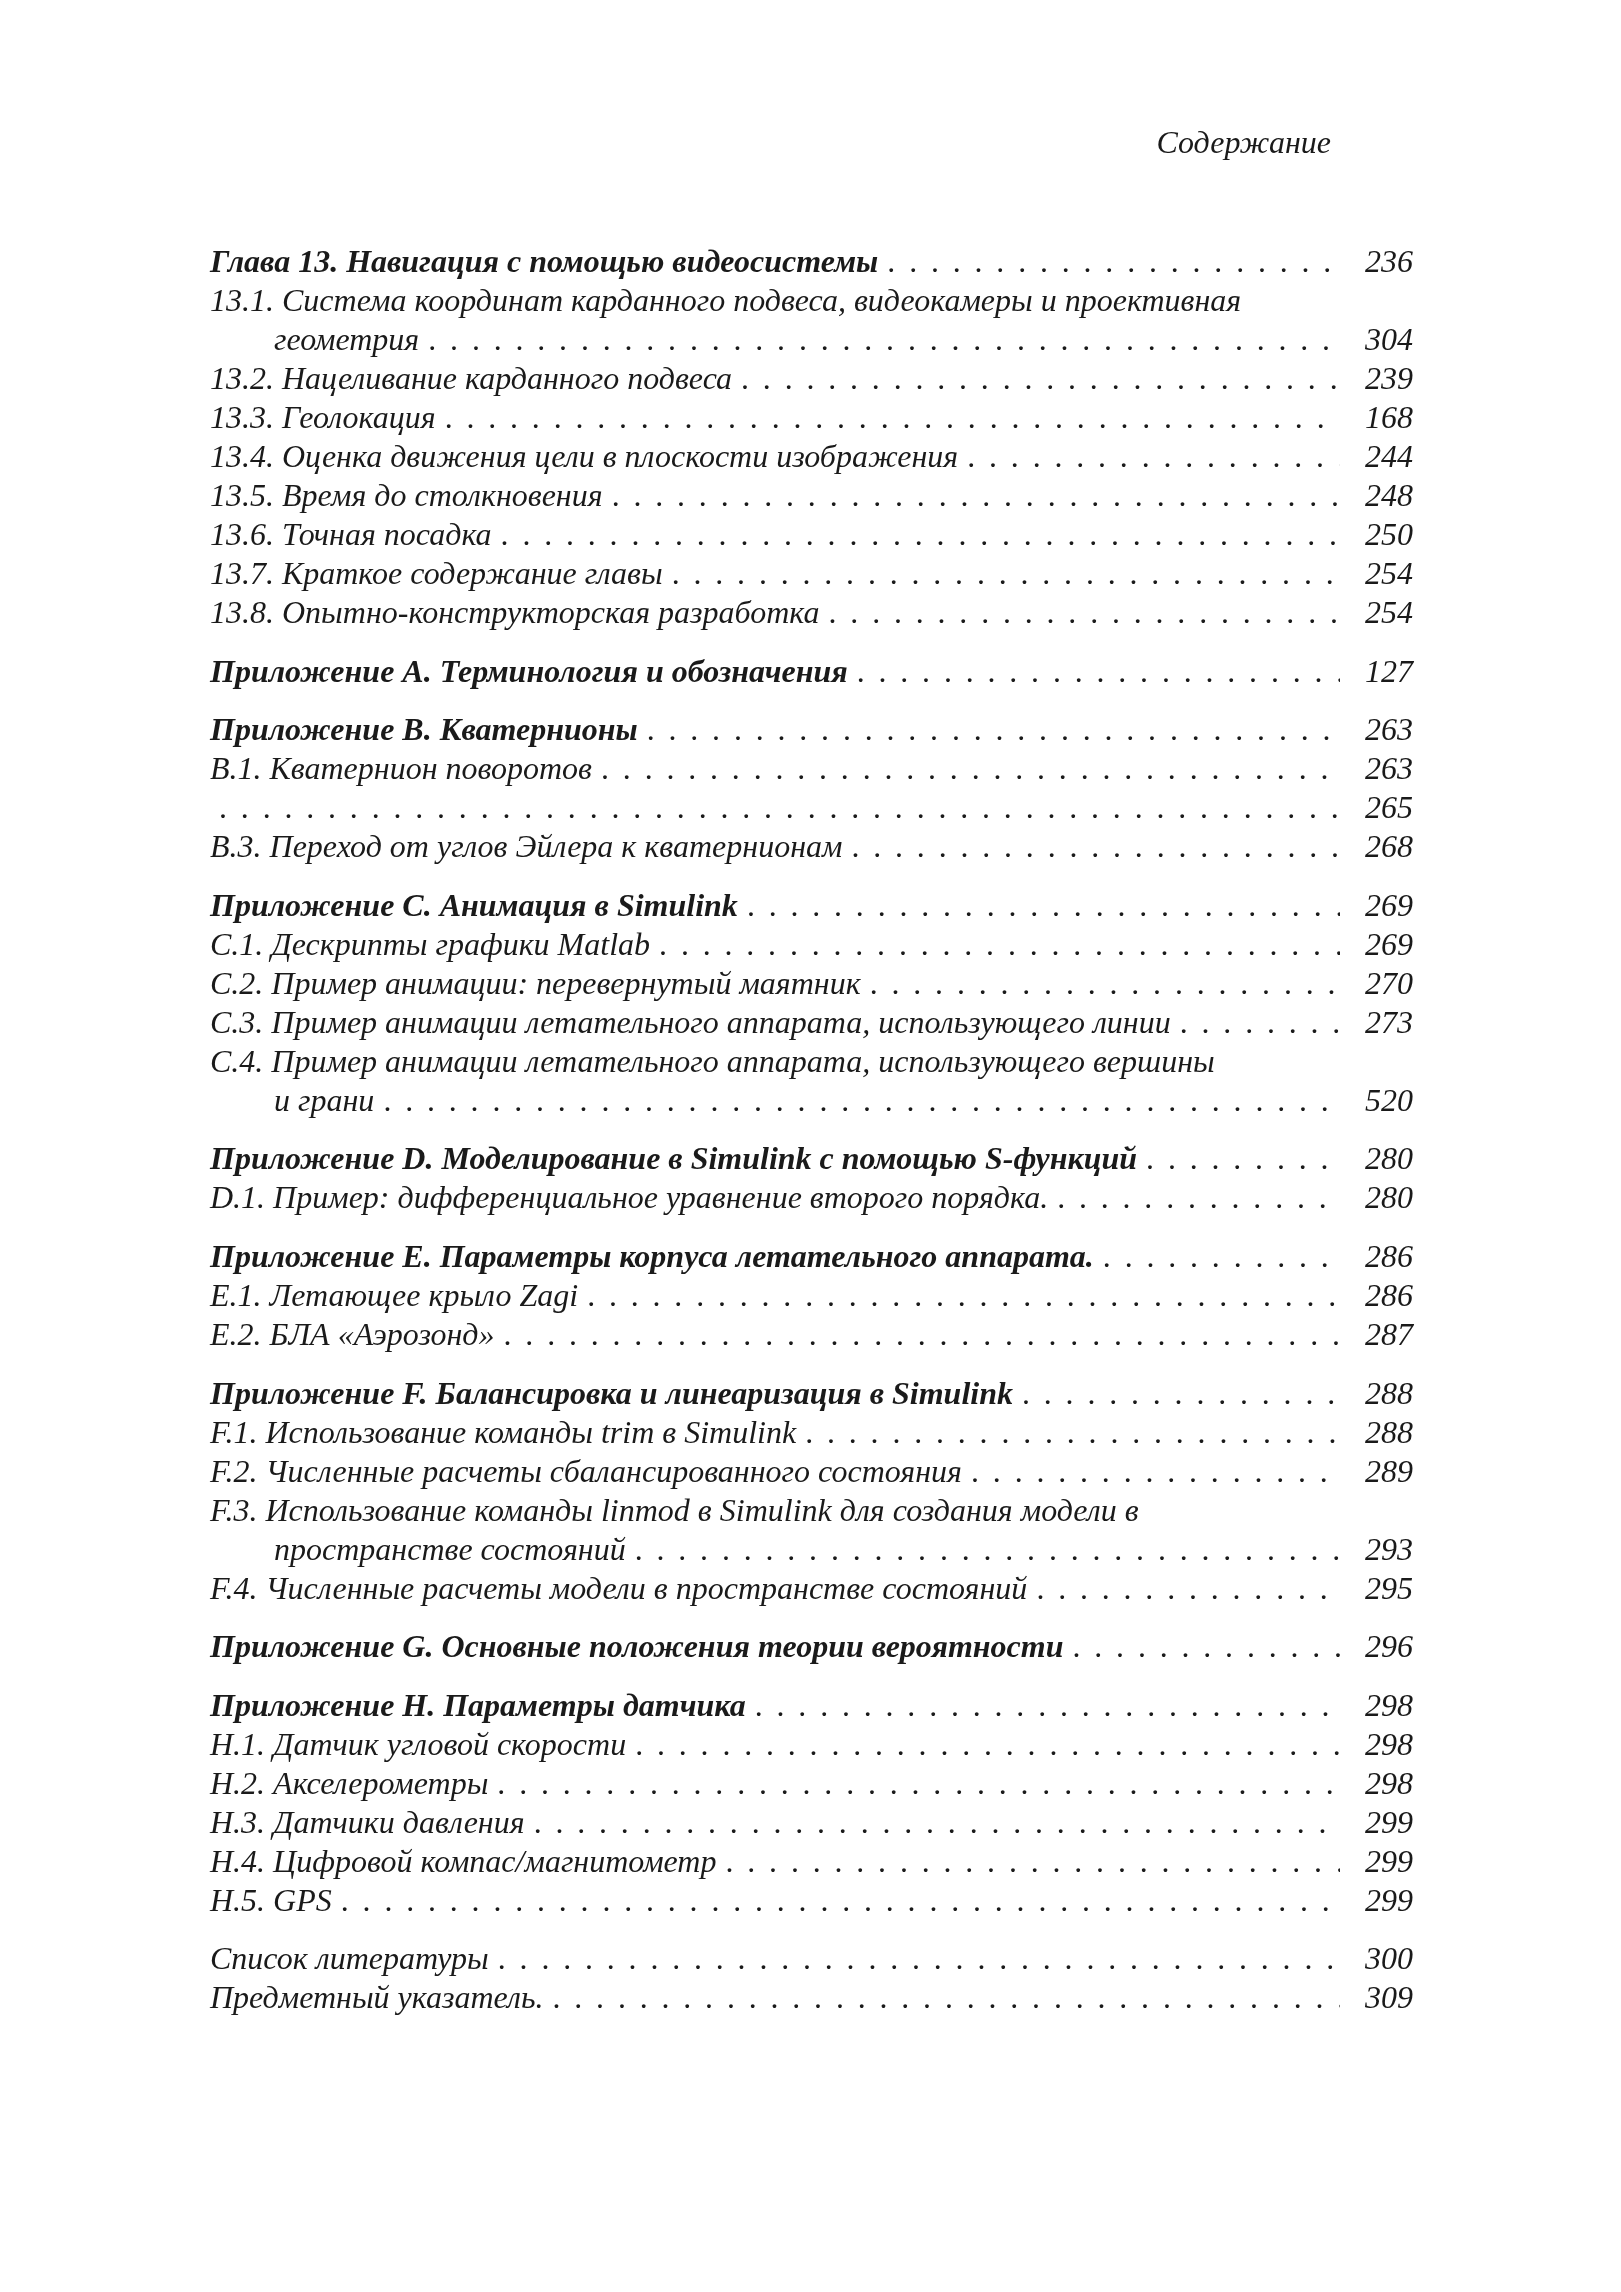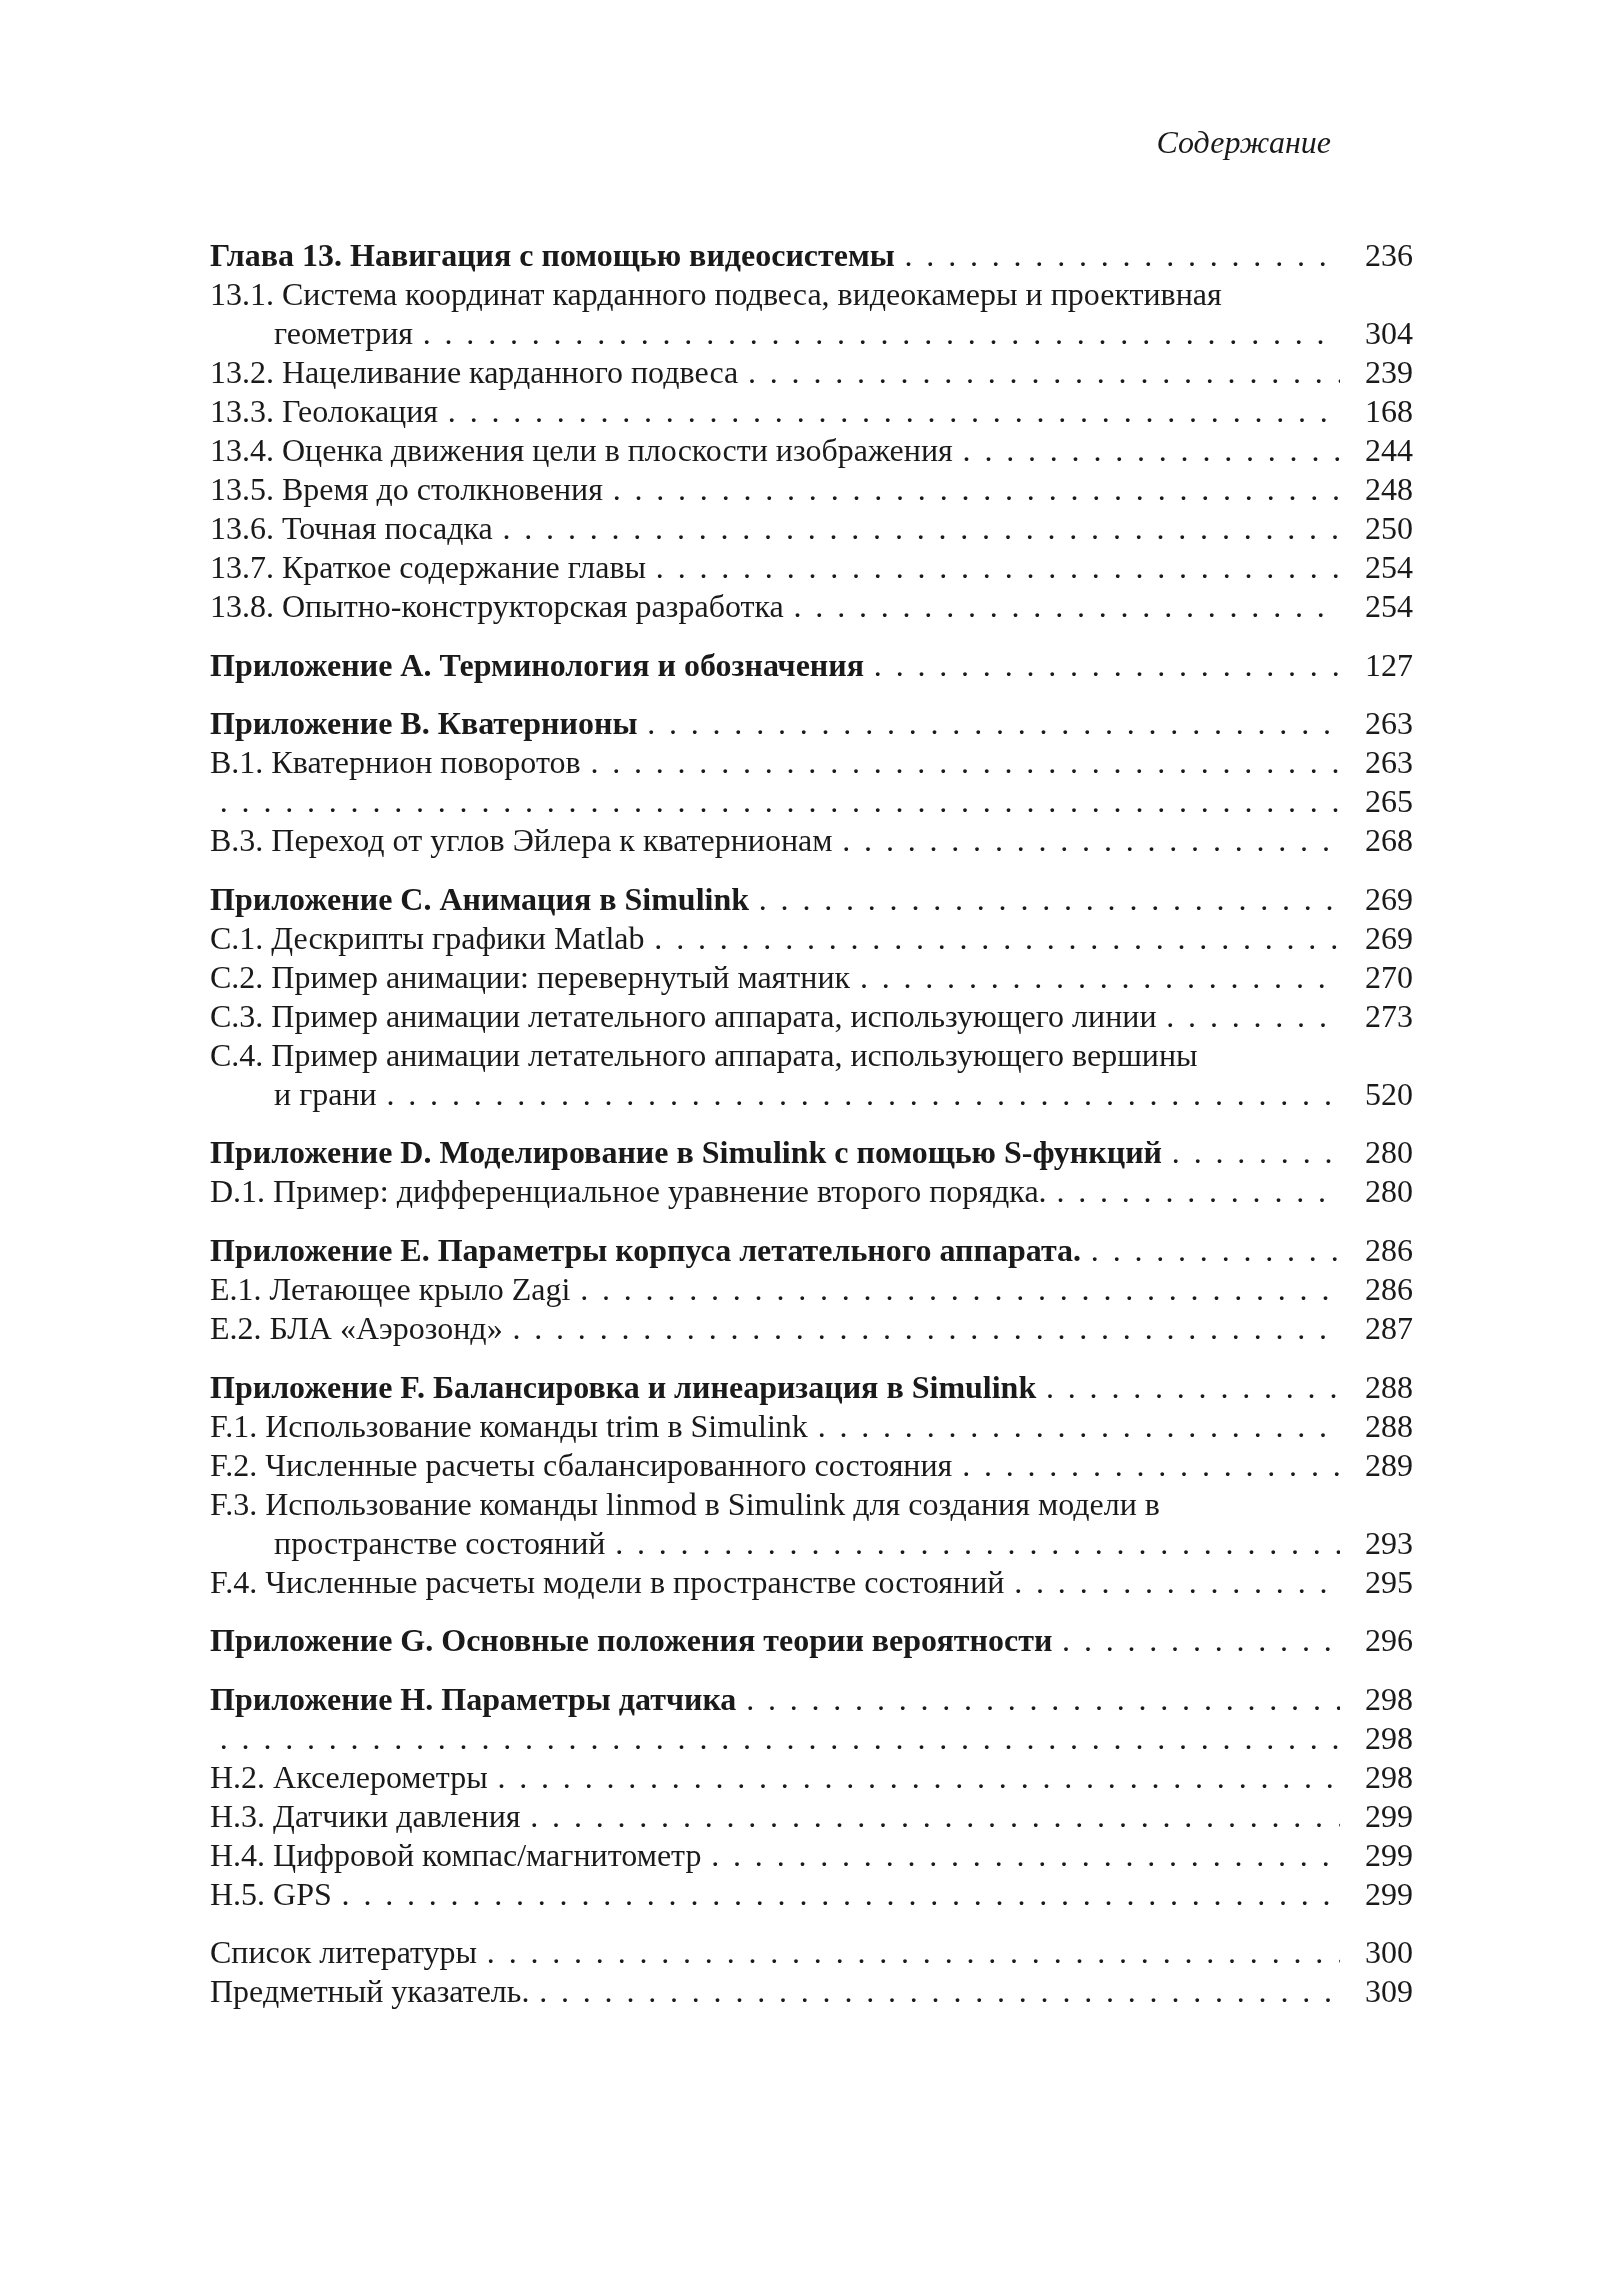--- a/index.html
+++ b/index.html
@@ -20,22 +20,23 @@
     top: 123px;
     right: 290px;
     font-style: italic;
     font-size: 32px;
     line-height: 39px;
     white-space: nowrap;
   }
   .toc {
     position: absolute;
     left: 210px;
-    top: 236px;
+    top: 242px;
     width: 1203px;
+    font-style: italic;
   }
   .toc-row {
     display: flex;
     align-items: baseline;
     font-size: 32px;
     line-height: 39px;
   }
   .toc-row.bold .toc-label { font-weight: 700; }
   .toc-row.gap { margin-top: 19.6px; }
   .toc-label { white-space: nowrap; }
@@ -218,20 +219,21 @@
         <span class="toc-label">Приложение G. Основные положения теории вероятности</span>
         <span class="dots" aria-hidden="true">. . . . . . . . . . . . . . . . . . . . . . . . . . . . . . . . . . . . . . . . . . . . . . . . . . . . . . . . . . . . . . . . . . . . . . . . . . . . . . . . . . . . . . . . . .</span>
         <span class="pagenum">296</span>
       </div>
       <div class="toc-row bold gap">
         <span class="toc-label">Приложение H. Параметры датчика</span>
         <span class="dots" aria-hidden="true">. . . . . . . . . . . . . . . . . . . . . . . . . . . . . . . . . . . . . . . . . . . . . . . . . . . . . . . . . . . . . . . . . . . . . . . . . . . . . . . . . . . . . . . . . .</span>
         <span class="pagenum">298</span>
       </div>
       <div class="toc-row">
+        <span class="toc-label">H.1. Датчик угловой скорости</span>
         <span class="dots" aria-hidden="true">. . . . . . . . . . . . . . . . . . . . . . . . . . . . . . . . . . . . . . . . . . . . . . . . . . . . . . . . . . . . . . . . . . . . . . . . . . . . . . . . . . . . . . . . . .</span>
         <span class="pagenum">298</span>
       </div>
       <div class="toc-row">
         <span class="toc-label">H.2. Акселерометры</span>
         <span class="dots" aria-hidden="true">. . . . . . . . . . . . . . . . . . . . . . . . . . . . . . . . . . . . . . . . . . . . . . . . . . . . . . . . . . . . . . . . . . . . . . . . . . . . . . . . . . . . . . . . . .</span>
         <span class="pagenum">298</span>
       </div>
       <div class="toc-row">
         <span class="toc-label">H.3. Датчики давления</span>

